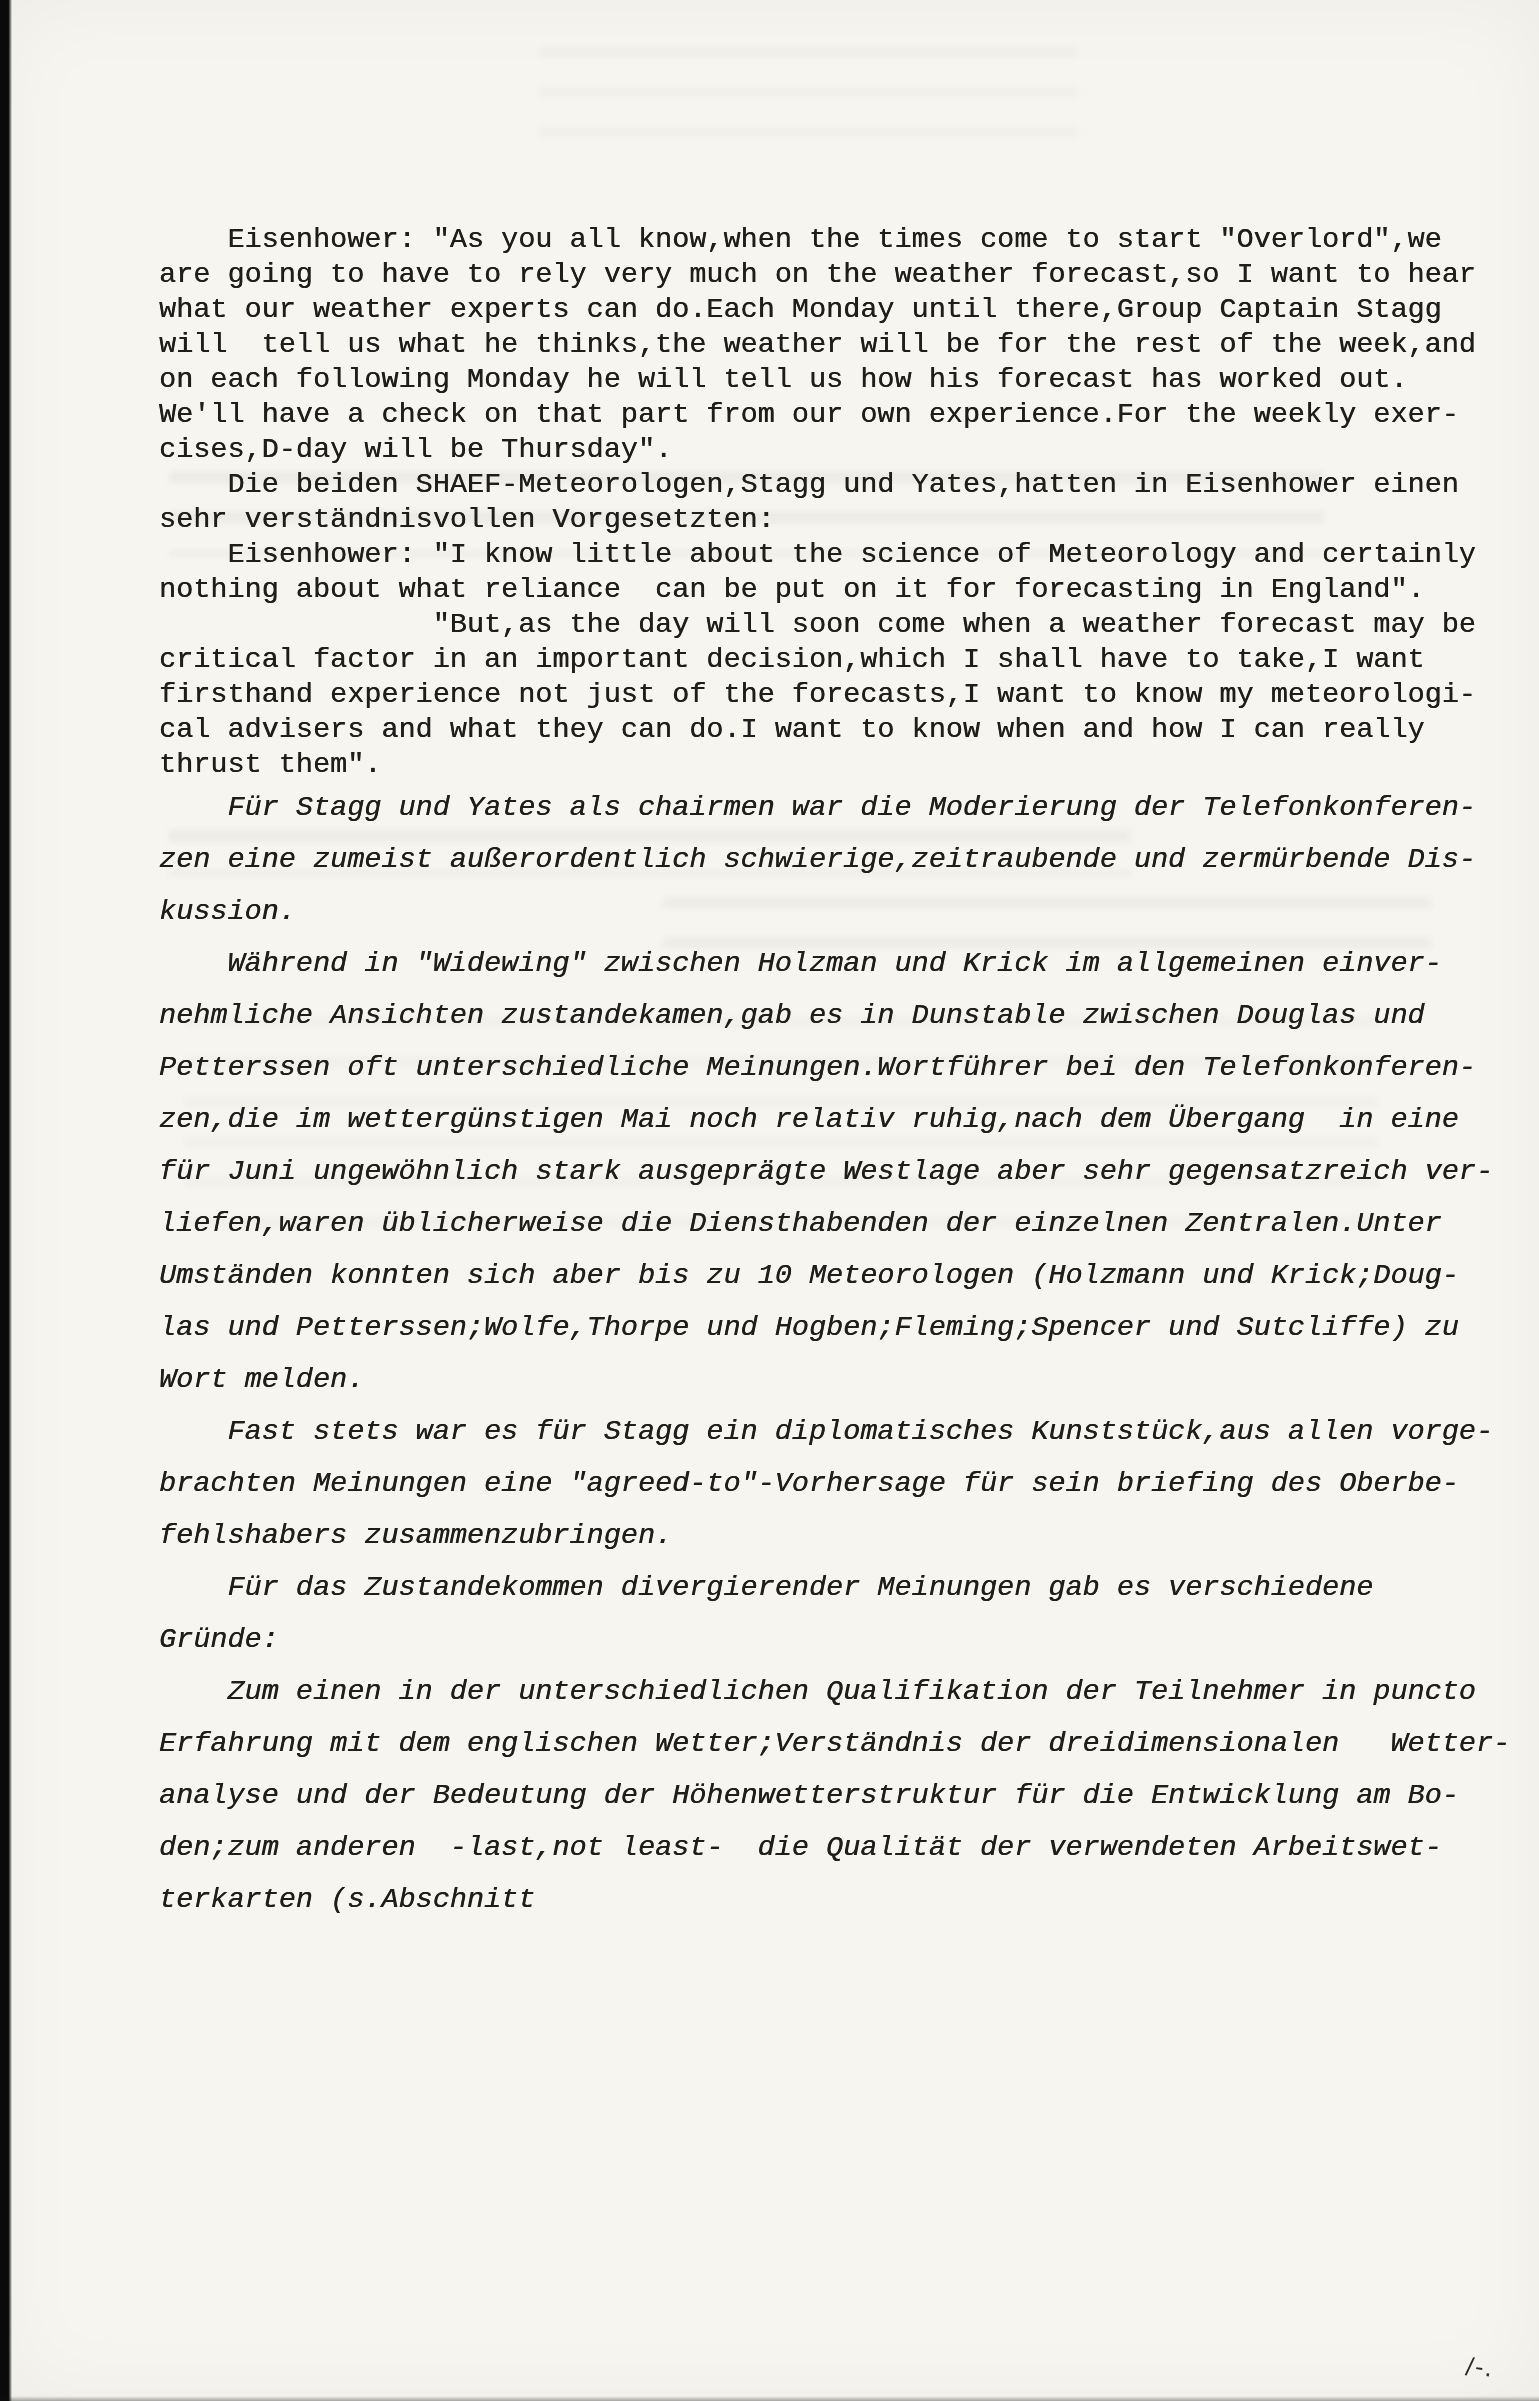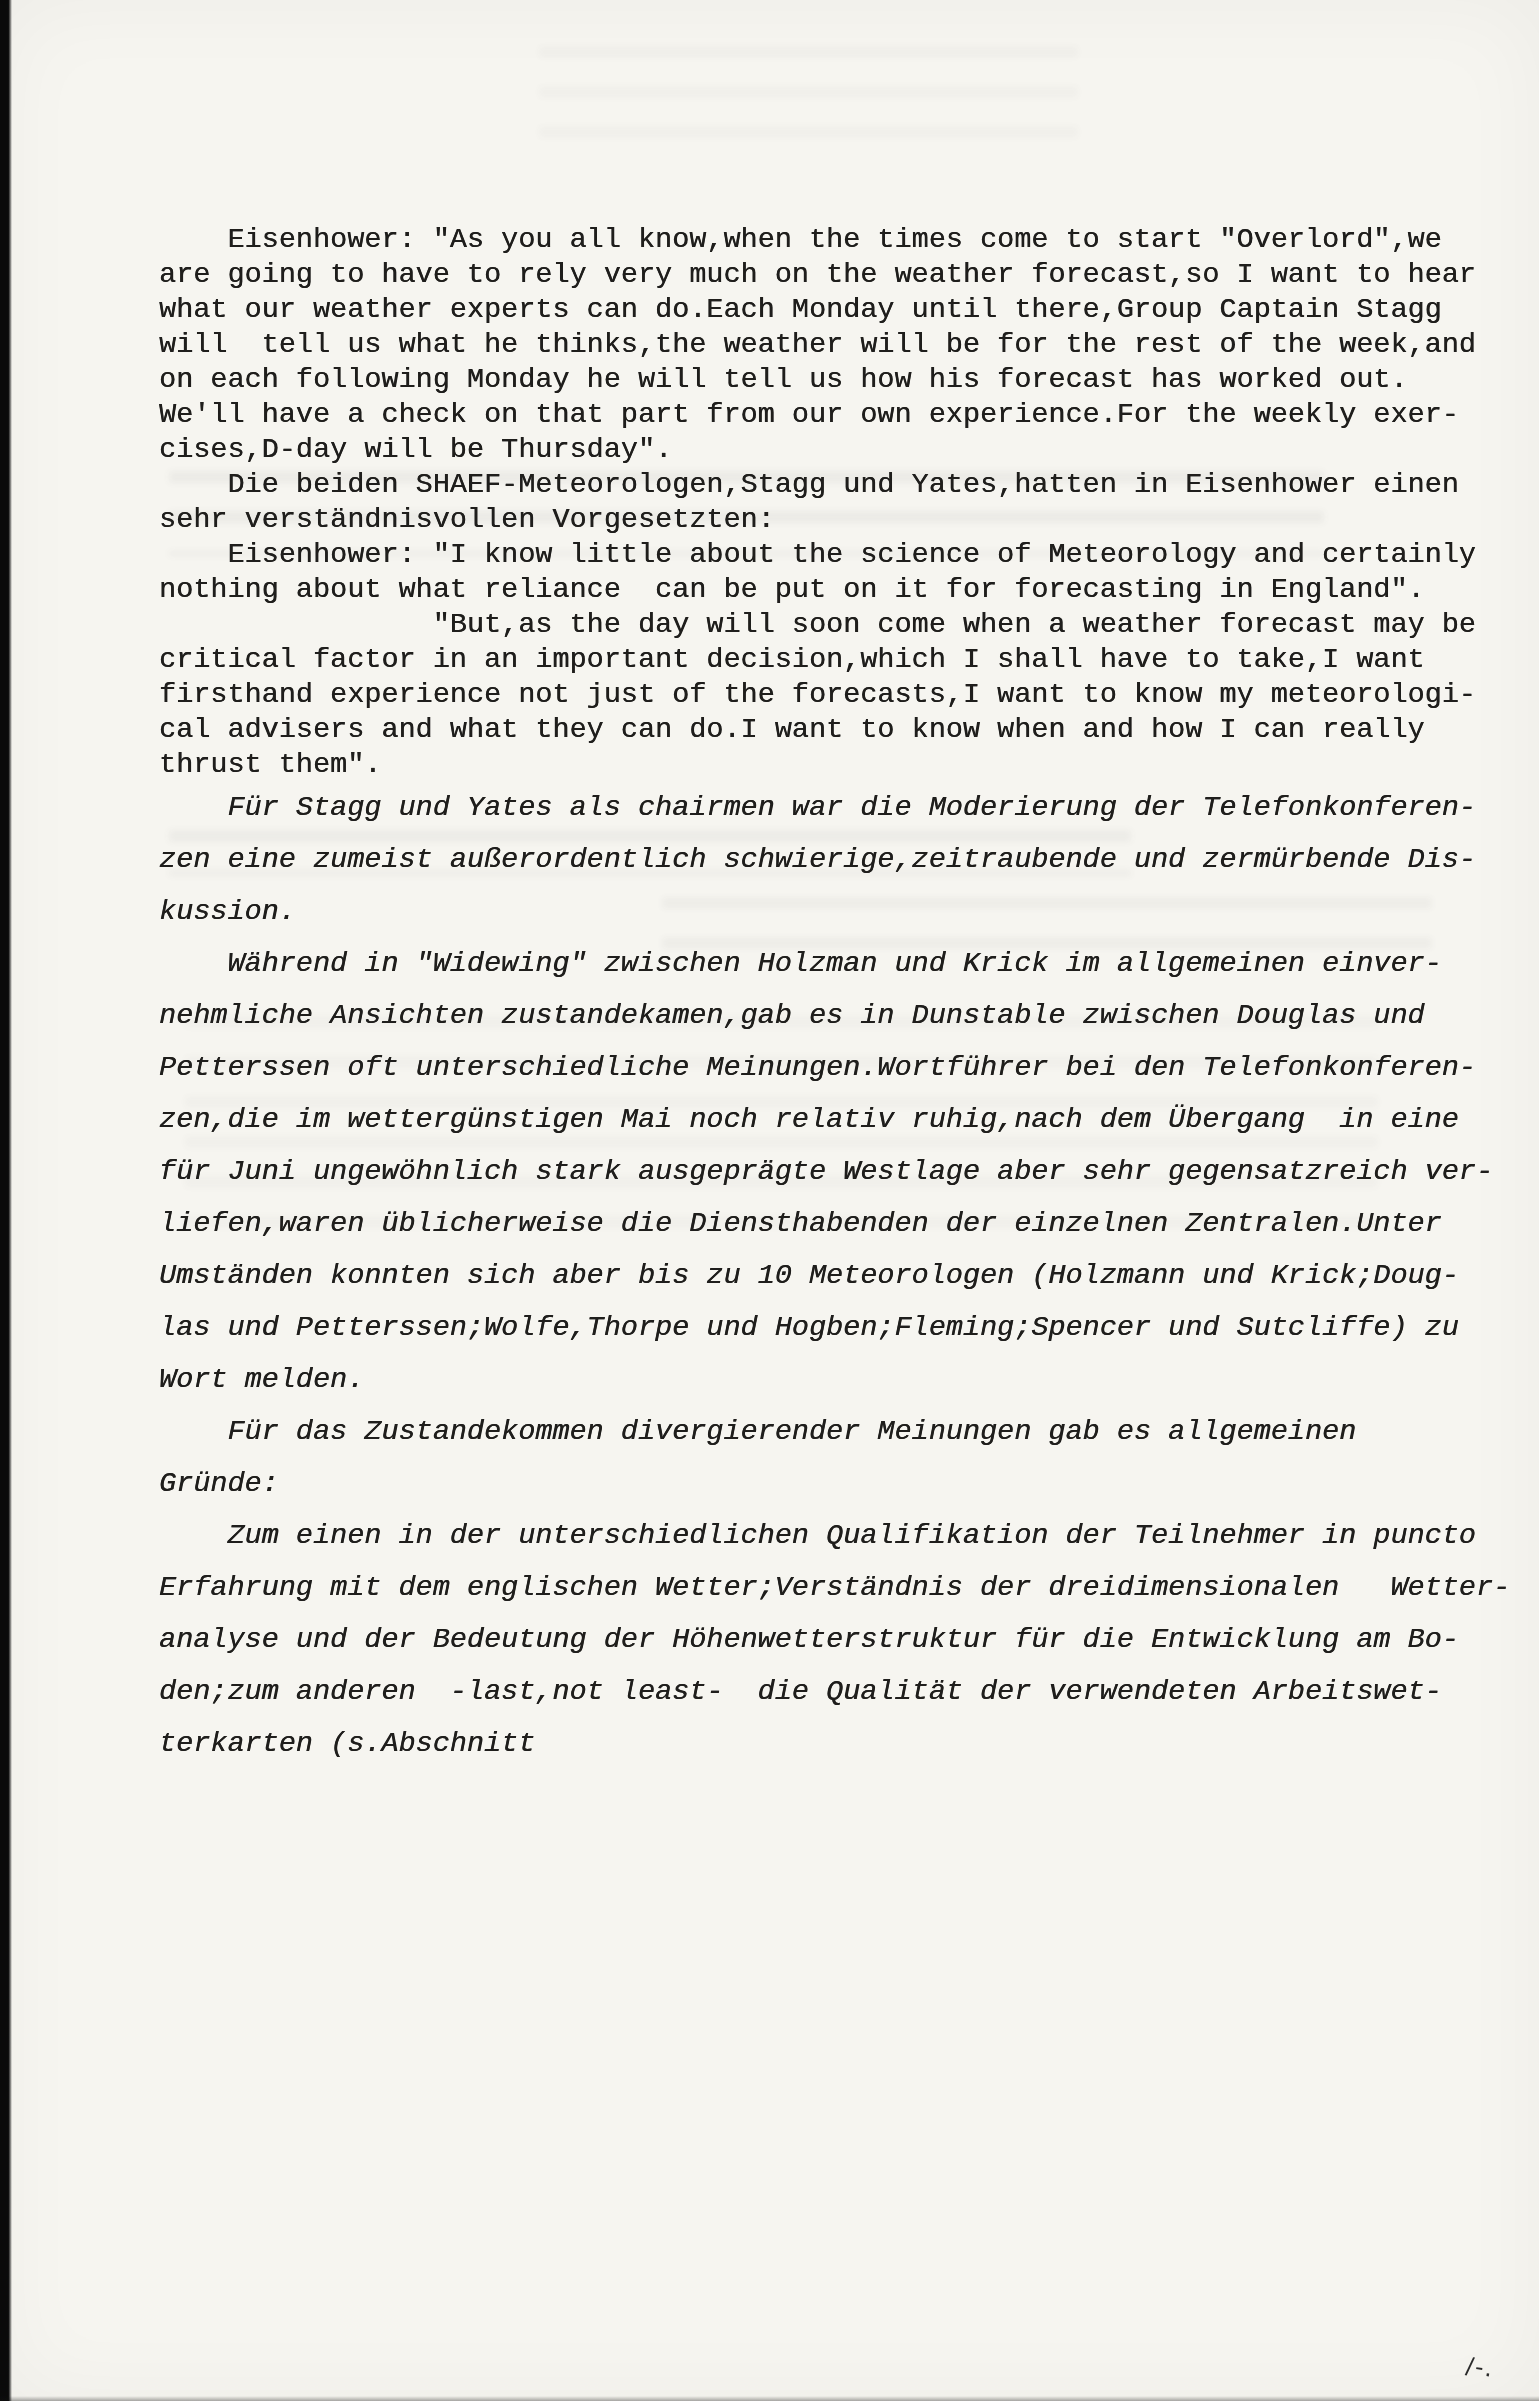--- a/index.html
+++ b/index.html
@@ -113,21 +113,24 @@
 kussion.</p>
     <p class="wide">    Während in "Widewing" zwischen Holzman und Krick im allgemeinen einver-
 nehmliche Ansichten zustandekamen,gab es in Dunstable zwischen Douglas und
 Petterssen oft unterschiedliche Meinungen.Wortführer bei den Telefonkonferen-
 zen,die im wettergünstigen Mai noch relativ ruhig,nach dem Übergang  in eine
 für Juni ungewöhnlich stark ausgeprägte Westlage aber sehr gegensatzreich ver-
 liefen,waren üblicherweise die Diensthabenden der einzelnen Zentralen.Unter
 Umständen konnten sich aber bis zu 10 Meteorologen (Holzmann und Krick;Doug-
 las und Petterssen;Wolfe,Thorpe und Hogben;Fleming;Spencer und Sutcliffe) zu
 Wort melden.</p>
-    <p class="wide">    Für das Zustandekommen divergierender Meinungen gab es allgemeinen
+    <p class="wide">    Fast stets war es für Stagg ein diplomatisches Kunststück,aus allen vorge-
+brachten Meinungen eine "agreed-to"-Vorhersage für sein briefing des Oberbe-
+fehlshabers zusammenzubringen.</p>
+    <p class="wide">    Für das Zustandekommen divergierender Meinungen gab es verschiedene
 Gründe:</p>
     <p class="wide">    Zum einen in der unterschiedlichen Qualifikation der Teilnehmer in puncto
 Erfahrung mit dem englischen Wetter;Verständnis der dreidimensionalen   Wetter-
 analyse und der Bedeutung der Höhenwetterstruktur für die Entwicklung am Bo-
 den;zum anderen  -last,not least-  die Qualität der verwendeten Arbeitswet-
 terkarten (s.Abschnitt</p>
   </div>
 
   <div class="corner-mark">/-.</div>
 

